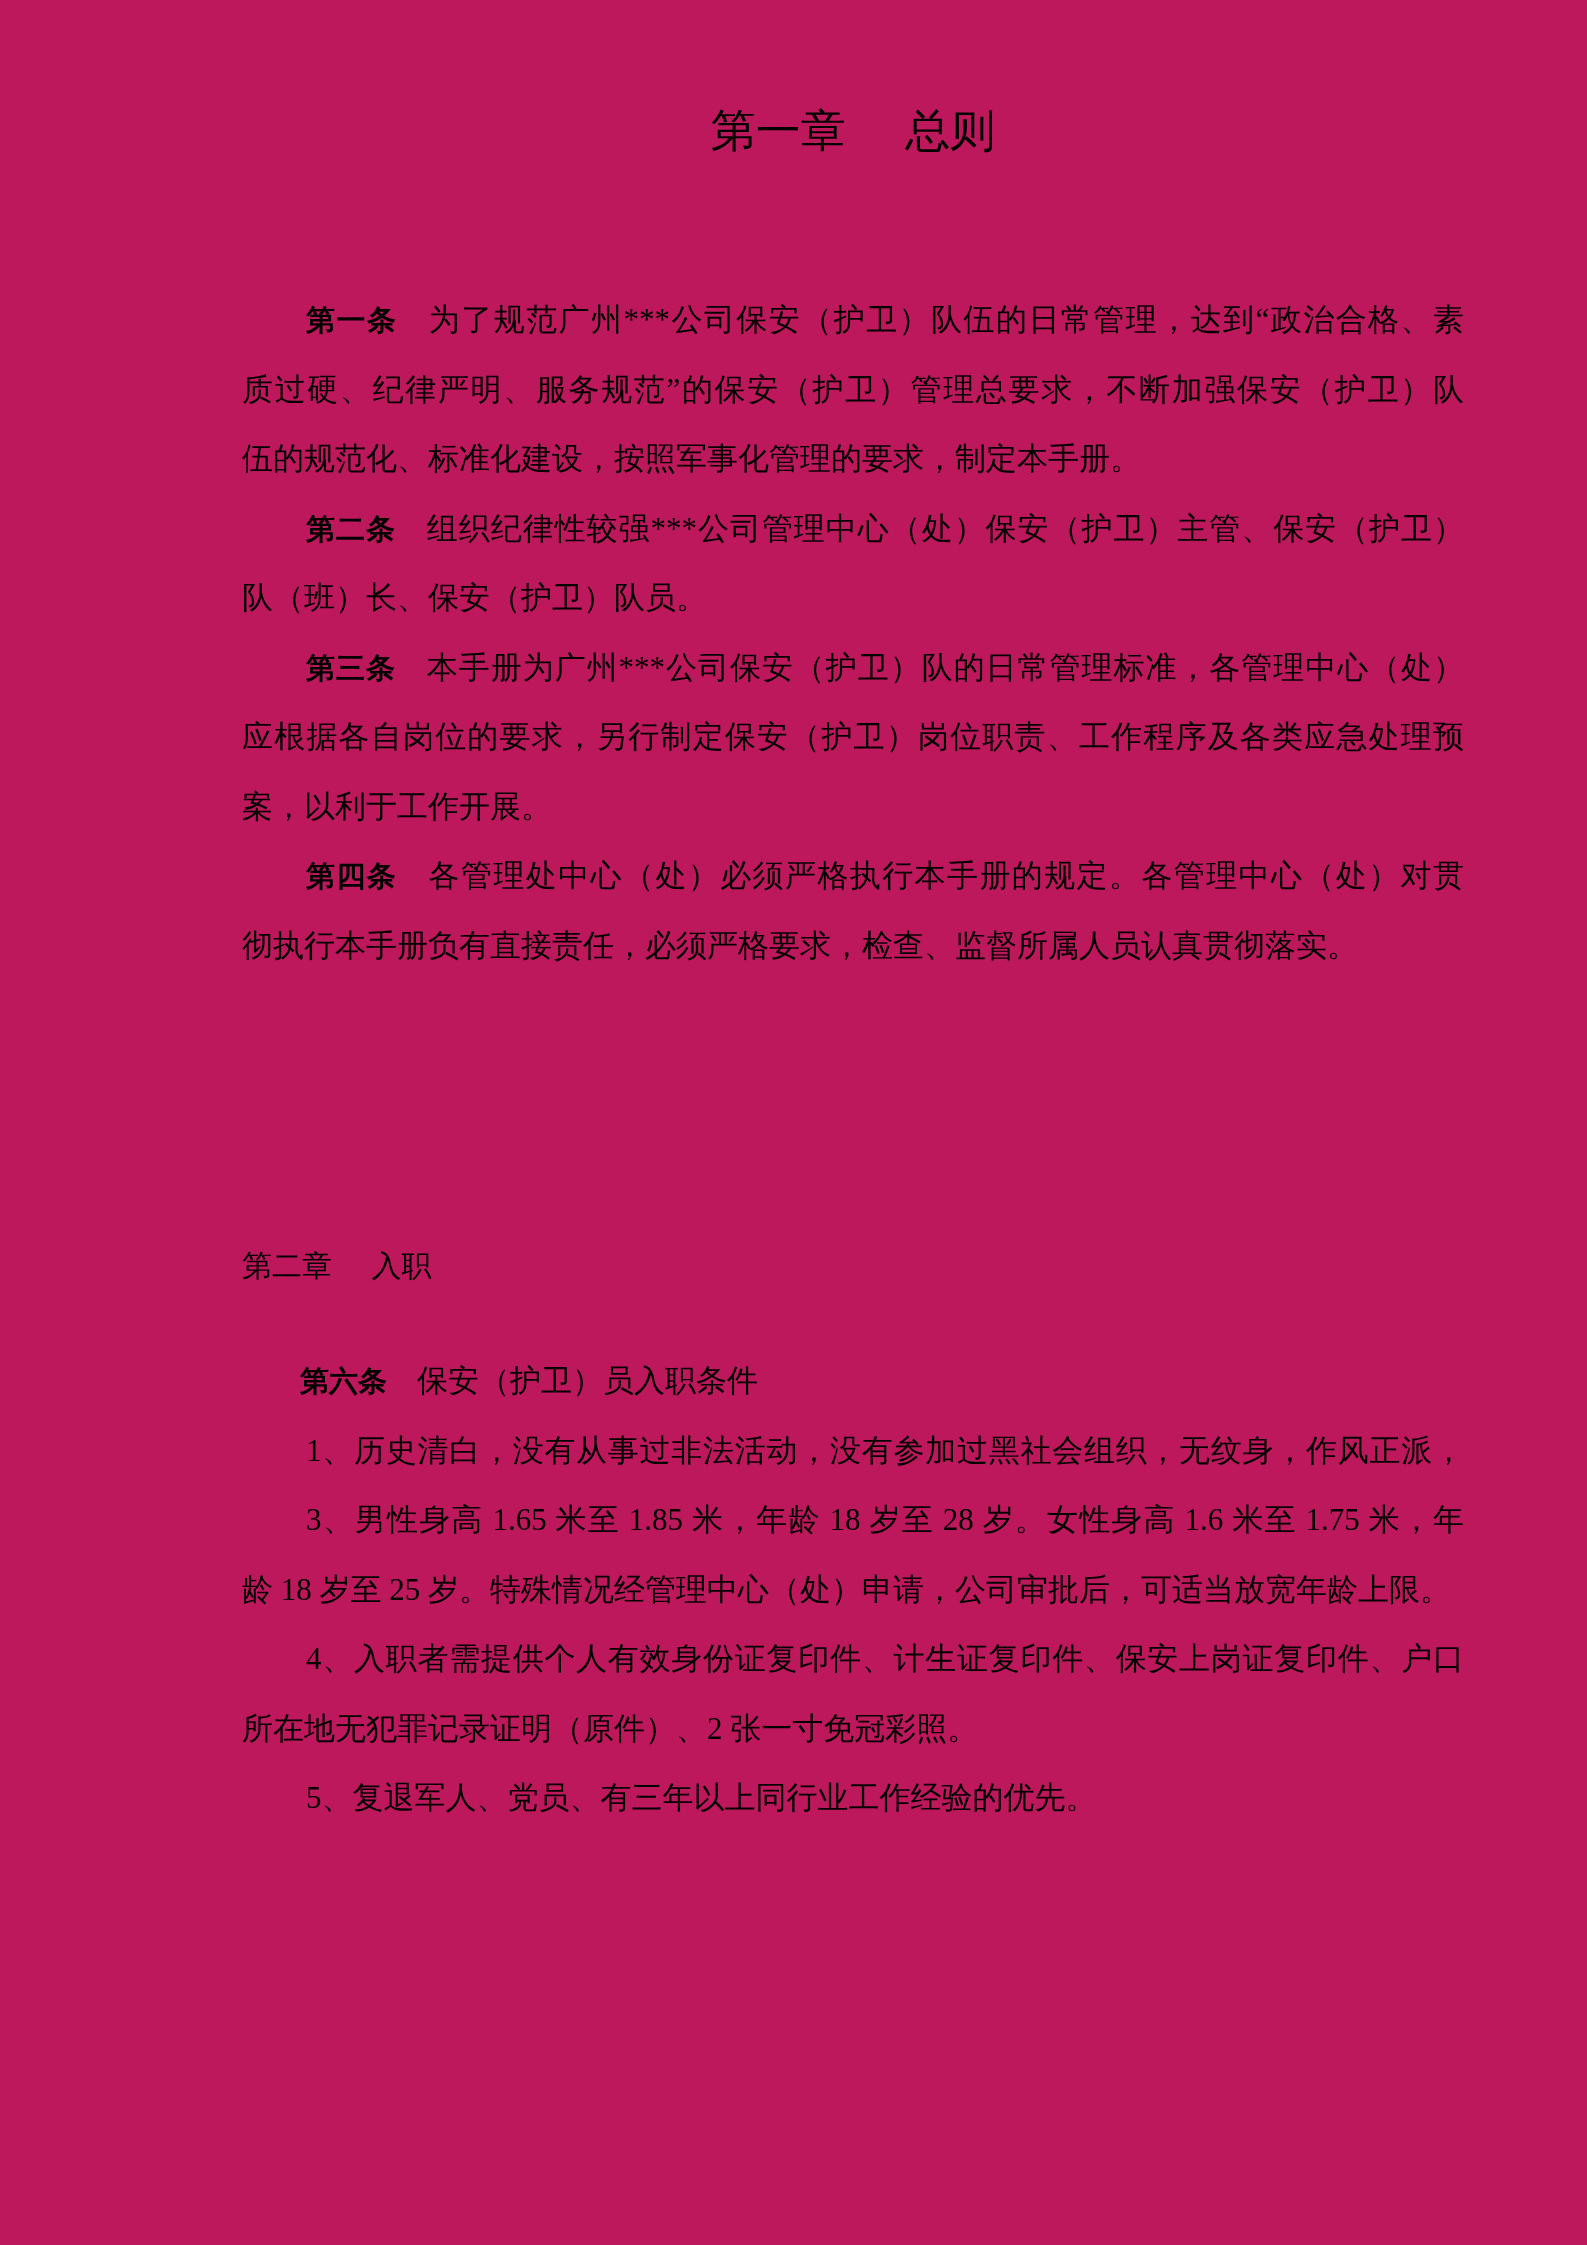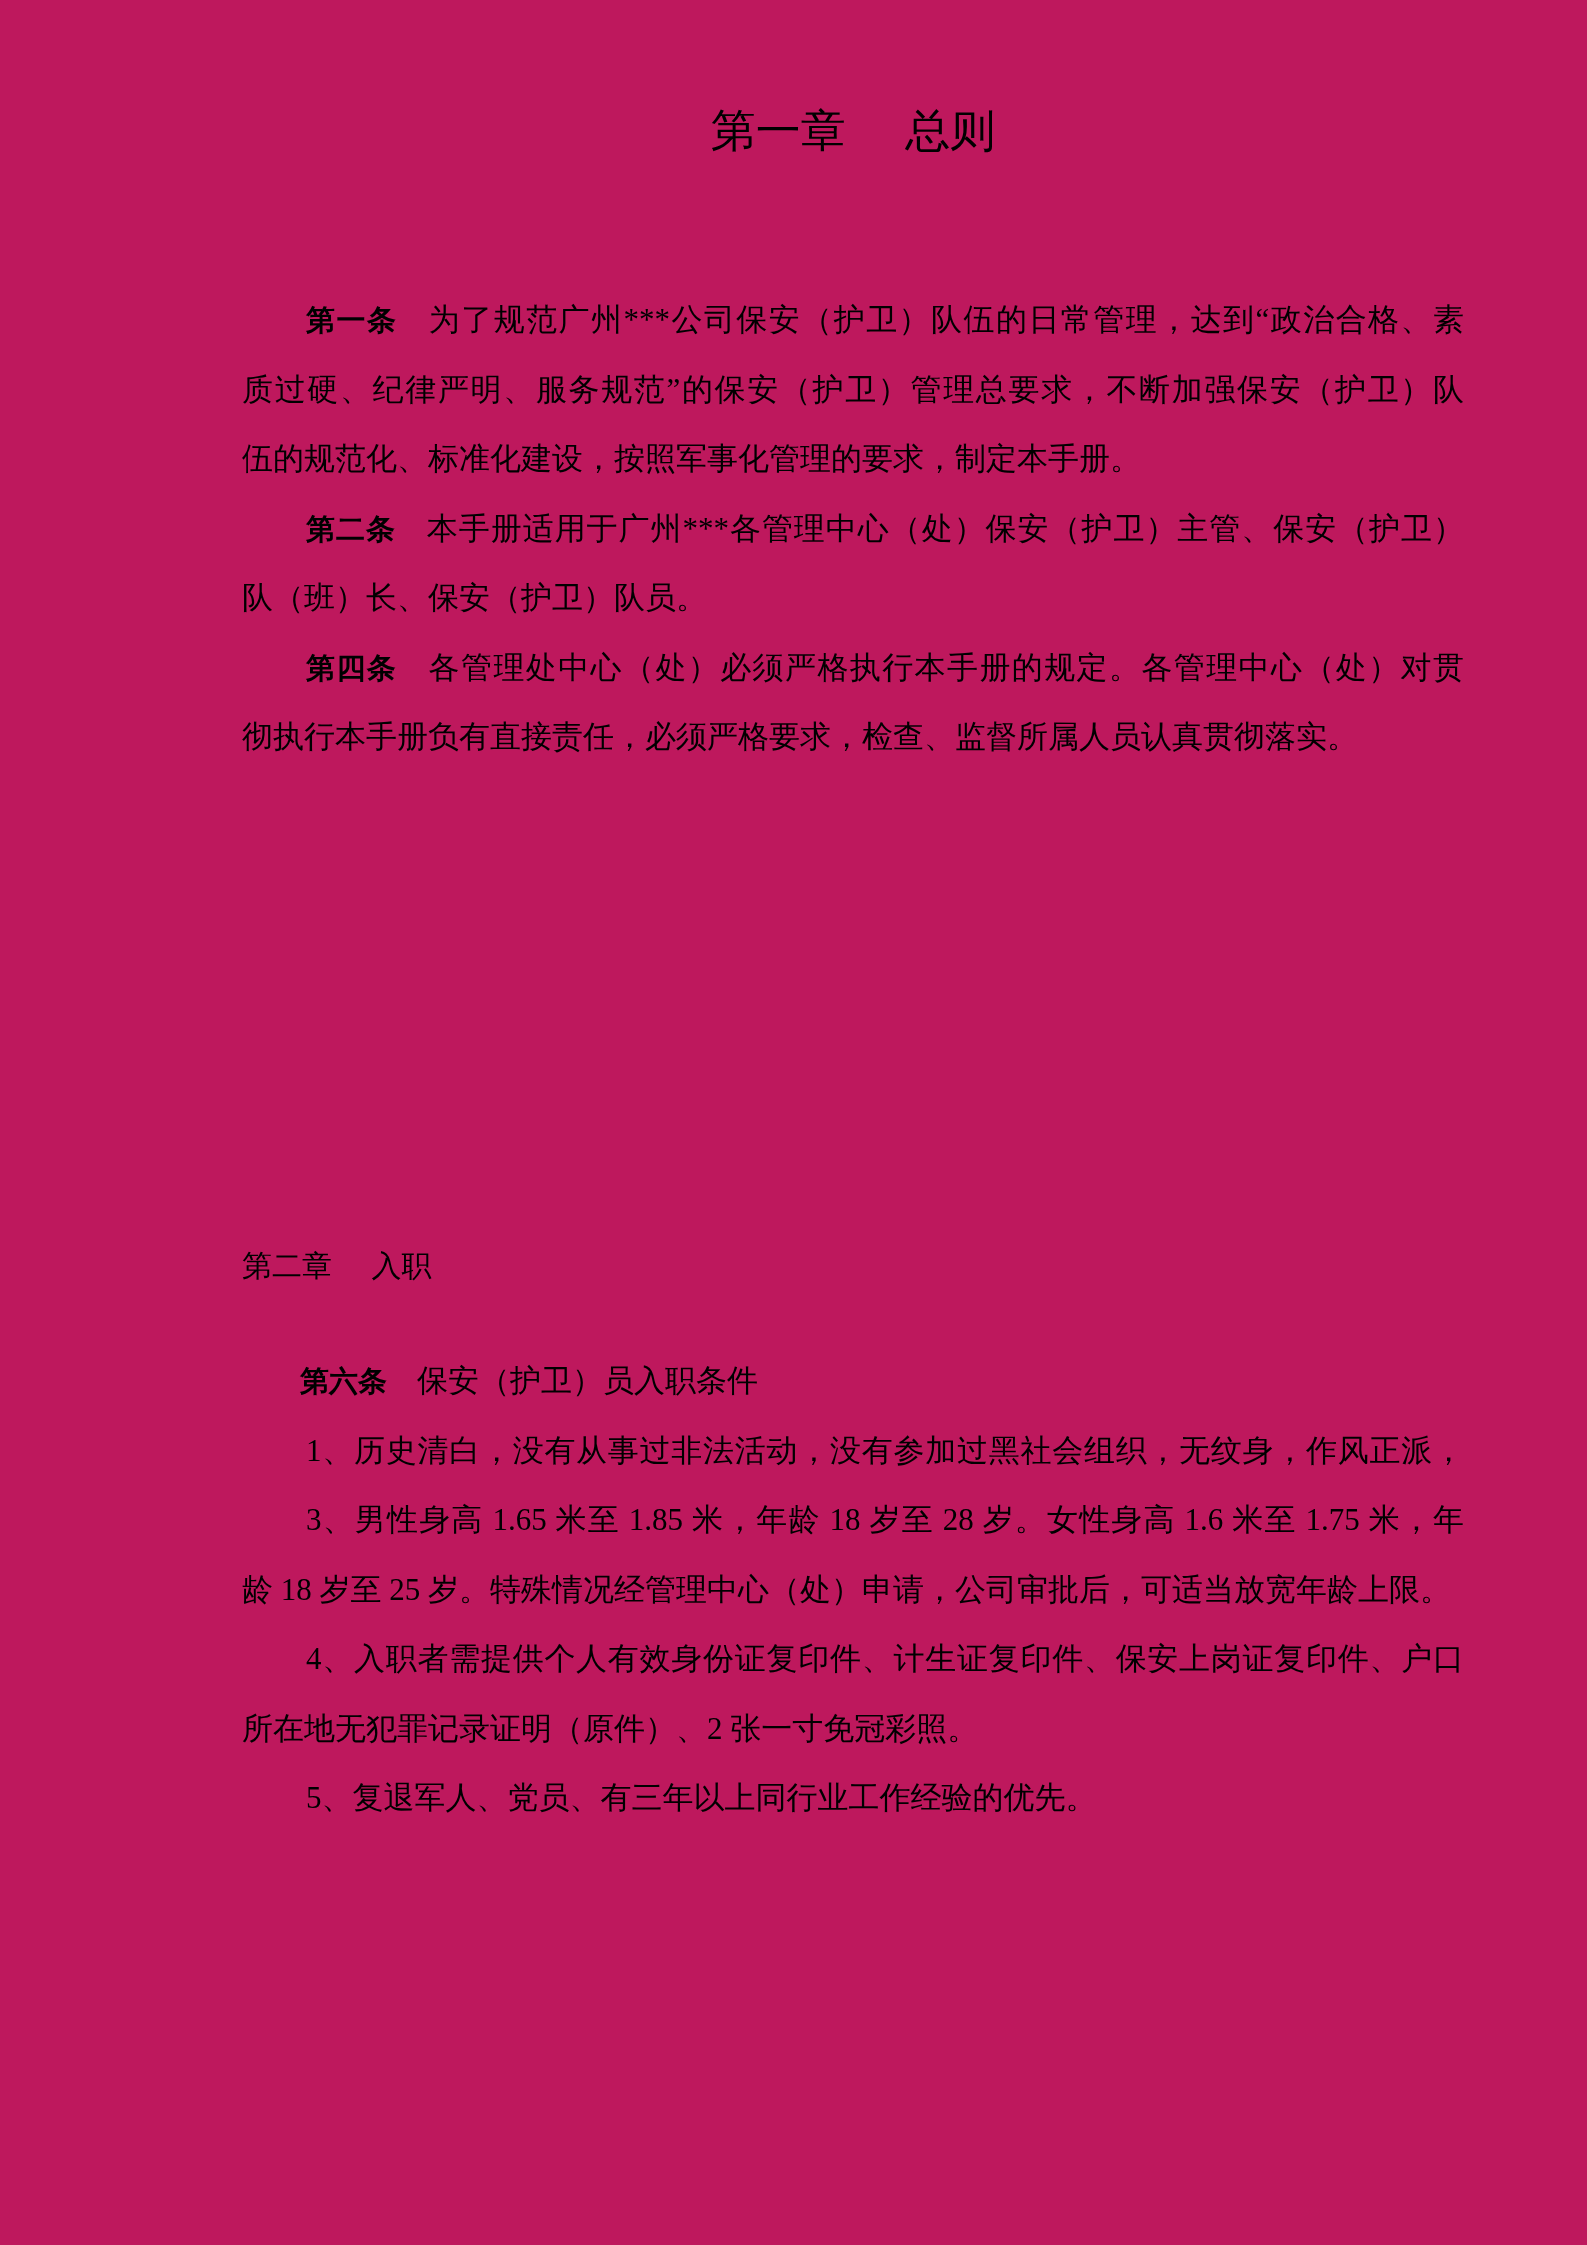--- a/index.html
+++ b/index.html
@@ -31,24 +31,29 @@
 
   <div class="block" style="top:285px;">
 
     <div>
       <div class="line first"><span class="art-label">第一条</span><span class="gap"></span><span>为了规范广州***公司保安（护卫）队伍的日常管理，达到“政治合格、素</span></div>
       <div class="line">质过硬、纪律严明、服务规范”的保安（护卫）管理总要求，不断加强保安（护卫）队</div>
       <div class="line last">伍的规范化、标准化建设，按照军事化管理的要求，制定本手册。</div>
     </div>
 
     <div>
-      <div class="line first"><span class="art-label">第二条</span><span class="gap"></span><span>本手册适用于广州***各管理中心（处）保安（护卫）主管、保安（护卫）</span></div>
+      <div class="line first"><span class="art-label">第二条</span><span class="gap"></span><span>组织纪律性较强***公司管理中心（处）保安（护卫）主管、保安（护卫）</span></div>
       <div class="line last">队（班）长、保安（护卫）队员。</div>
     </div>
 
+    <div>
+      <div class="line first"><span class="art-label">第三条</span><span class="gap"></span><span>本手册为广州***公司保安（护卫）队的日常管理标准，各管理中心（处）</span></div>
+      <div class="line">应根据各自岗位的要求，另行制定保安（护卫）岗位职责、工作程序及各类应急处理预</div>
+      <div class="line last">案，以利于工作开展。</div>
+    </div>
 
     <div>
       <div class="line first"><span class="art-label">第四条</span><span class="gap"></span><span>各管理处中心（处）必须严格执行本手册的规定。各管理中心（处）对贯</span></div>
       <div class="line last">彻执行本手册负有直接责任，必须严格要求，检查、监督所属人员认真贯彻落实。</div>
     </div>
 
   </div>
 
   <div class="chapter2">第二章　 入职</div>
 

